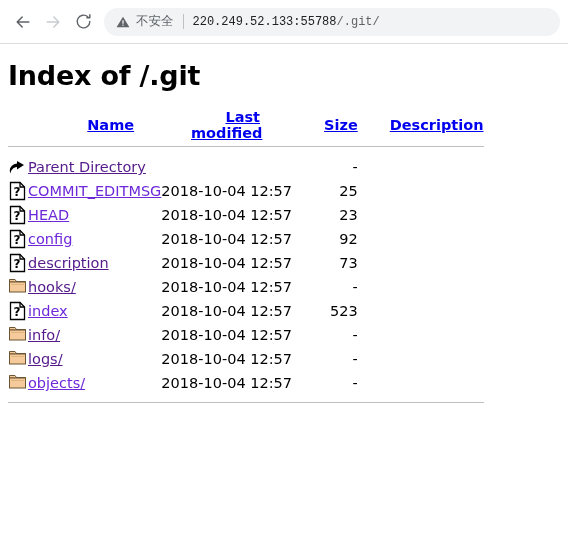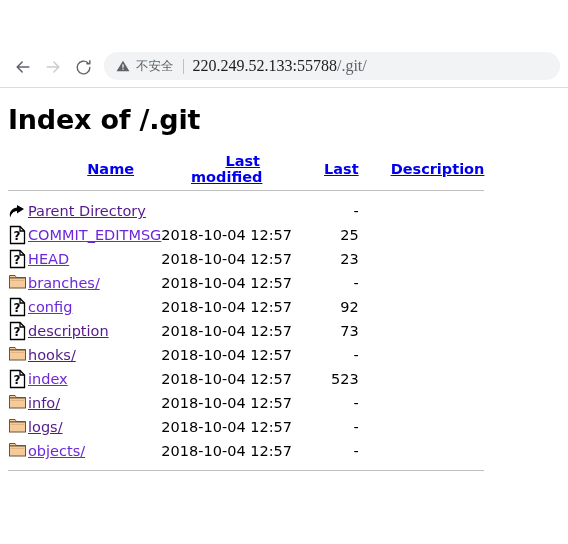--- a/index.html
+++ b/index.html
@@ -10,25 +10,24 @@
     background: #ffffff;
     font-family: "Liberation Sans", sans-serif;
     overflow: hidden;
   }
 
   
   .browser-bar {
     height: 44px;
     background: #ffffff;
     display: flex;
-    align-items: flex-start;
+    align-items: center;
     padding: 8px 8px;
     box-sizing: border-box;
     border-bottom: 1px solid #dadce0;
-    margin-top: 44px;
   }
   .nav-btn {
     width: 30px;
     height: 30px;
     display: flex;
     align-items: center;
     justify-content: center;
     flex: 0 0 auto;
     border-radius: 50%;
   }
@@ -55,26 +54,26 @@
     font-family: "DejaVu Sans", sans-serif;
   }
   .omni-sep {
     width: 1px;
     height: 15px;
     background: #bdc1c6;
     margin: 0 9px;
     flex: 0 0 auto;
   }
   .url {
-    font-size: 16px;
+    font-size: 12px;
     color: #5f6368;
     white-space: nowrap;
     overflow: hidden;
     text-overflow: ellipsis;
-    font-family: Liberation Serif, serif;
+    font-family: Liberation Mono, monospace;
   }
   .url .host { color: #202124; }
 
   
   .page {
     padding: 0 8px;
     box-sizing: border-box;
   }
   h1.page-title {
     font-family: "DejaVu Sans", sans-serif;
@@ -201,21 +200,21 @@
     <thead>
       <tr>
         <th class="hdr"></th>
         <th class="hdr hdr-name">
           <a href="#">Name</a>
         </th>
         <th class="hdr hdr-date">
           <a href="#">Last modified</a>
         </th>
         <th class="hdr hdr-size">
-          <a href="#">Last</a>
+          <a href="#">Size</a>
         </th>
         <th class="hdr hdr-desc">
           <a href="#">Description</a>
         </th>
       </tr>
       <tr class="rule-row">
         <td colspan="5">
             <hr class="rule">
           </td>
       </tr>
@@ -254,33 +253,20 @@
               </svg></span>
           </td>
           <td class="cell-name"><a href="#">HEAD</a></td>
           <td class="cell-date">2018-10-04 12:57</td>
           <td class="cell-size">23</td>
           <td class="cell-desc"></td>
         </tr>
         <tr class="entry">
           <td>
             <span class="icon-wrap"><svg width="20" height="22" viewBox="0 0 20 22">
-                <path d="M1.5 6 L1.5 3.5 L7 3.5 L8.5 5.5 L17.5 5.5 L17.5 6 Z" fill="#f5cb9c" stroke="#6b5432" stroke-width="1"></path>
-                <rect x="1.5" y="6" width="16" height="10" fill="#f5cb9c" stroke="#6b5432" stroke-width="1"></rect>
-                <path d="M3 8.5 H16" stroke="#e0b47f" stroke-width="1"></path>
-              </svg></span>
-          </td>
-          <td class="cell-name"><a href="#">branches/</a></td>
-          <td class="cell-date">2018-10-04 12:57</td>
-          <td class="cell-size">-</td>
-          <td class="cell-desc"></td>
-        </tr>
-        <tr class="entry">
-          <td>
-            <span class="icon-wrap"><svg width="20" height="22" viewBox="0 0 20 22">
                 <path d="M2.5 2.5 H12 L16.5 7 V19.5 H2.5 Z" fill="#ffffff" stroke="#000000" stroke-width="1.3"></path>
                 <path d="M12 2.5 V7 H16.5" fill="none" stroke="#000000" stroke-width="1.3"></path>
                 <text x="9" y="16" font-family="DejaVu Sans, sans-serif" font-size="12" font-weight="bold" text-anchor="middle" fill="#000000">?</text>
               </svg></span>
           </td>
           <td class="cell-name"><a href="#">config</a></td>
           <td class="cell-date">2018-10-04 12:57</td>
           <td class="cell-size">92</td>
           <td class="cell-desc"></td>
         </tr>

